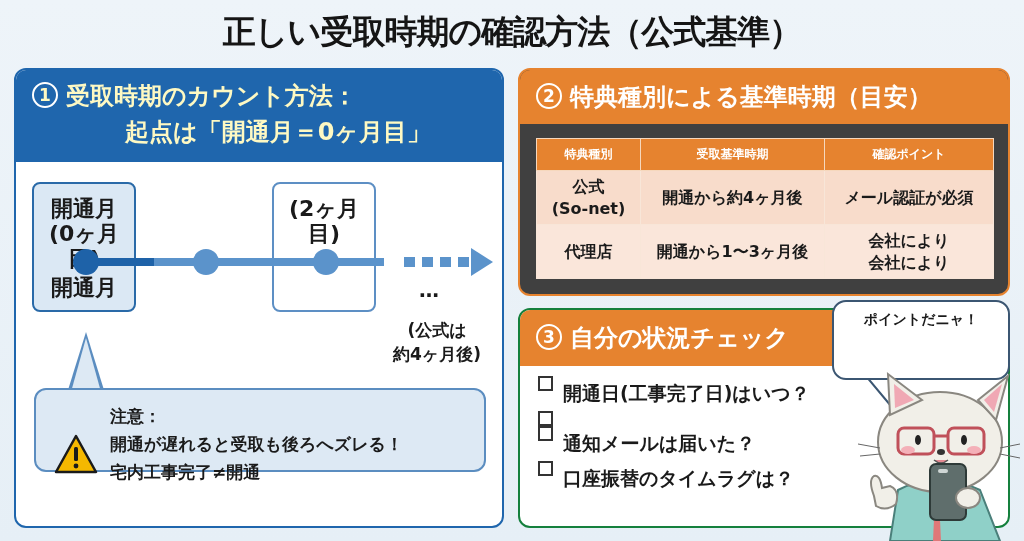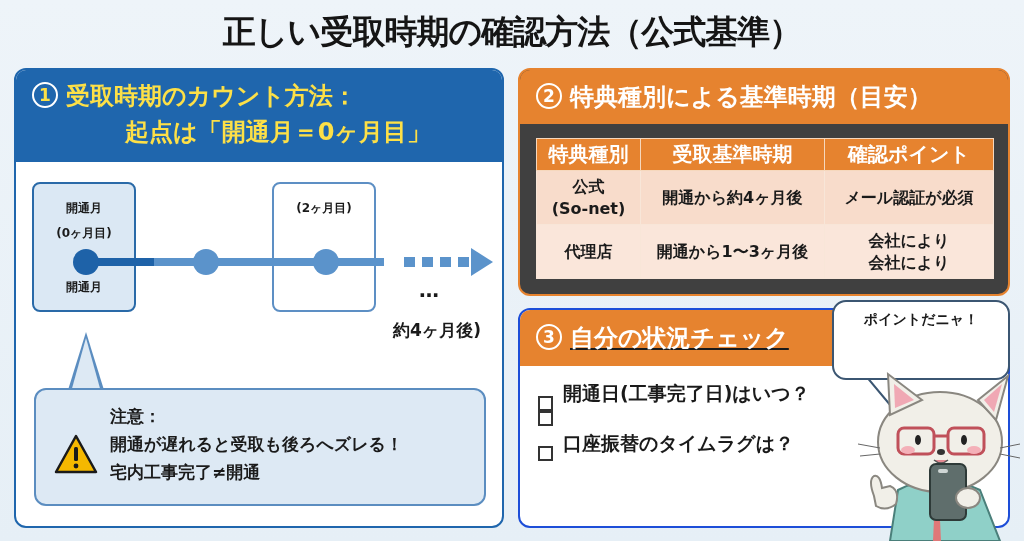--- a/index.html
+++ b/index.html
@@ -15,33 +15,33 @@
     text-align: center; font-size: 33px; font-weight: bold; line-height: 48px;
     color: #151515; letter-spacing: -1px;
   }
 
   
   .panel-blue {
     position: absolute; left: 14px; top: 68px; width: 490px; height: 460px;
     border: 2px solid #1f66ad; border-radius: 12px; background: #ffffff; overflow: hidden;
   }
   .panel-blue .head {
-    background: #1f66ad; color: #fde047; height: 92px; padding: 8px 0 0 16px;
+    background: #1f66ad; color: #fef9c3; height: 92px; padding: 8px 0 0 16px;
     font-size: 24px; font-weight: bold; line-height: 36px;
   }
   .circ {
     display: inline-block; width: 26px; height: 26px; border: 2px solid #fff; border-radius: 50%;
     font-size: 17px; line-height: 22px; text-align: center; vertical-align: 3px; margin-right: 8px;
   }
   .head .line2 { padding-left: 22px; text-align: center; }
 
   .month-box {
     position: absolute; top: 112px; width: 104px; height: 130px;
     border: 2px solid #5d8fc4; border-radius: 8px; background: #fff;
-    text-align: center; font-weight: bold; font-size: 12px; line-height: 25px; padding-top: 12px;
+    text-align: center; font-weight: bold; font-size: 22px; line-height: 25px; padding-top: 12px;
   }
   .month-box.first { background: #dbe8f4; border-color: #2a6aa8; }
   .month-box .bottom-label { position: absolute; left: 0; right: 0; bottom: 10px; }
   .timeline-bar {
     position: absolute; left: 68px; top: 188px; width: 300px; height: 8px; background: #5b93cb;
   }
   .timeline-bar.dark { left: 68px; width: 70px; background: #1e62a8; }
   .dot {
     position: absolute; width: 26px; height: 26px; border-radius: 50%; background: #5b93cb; top: 179px;
   }
@@ -51,21 +51,21 @@
     position: absolute; left: 455px; top: 178px; width: 0; height: 0;
     border-top: 14px solid transparent; border-bottom: 14px solid transparent; border-left: 22px solid #5b93cb;
   }
   .ellipsis { position: absolute; left: 403px; top: 208px; font-size: 20px; font-weight: bold; letter-spacing: 2px; }
   .official-note {
     position: absolute; left: 366px; top: 248px; width: 110px; text-align: center;
     font-size: 17px; font-weight: bold; line-height: 24px;
   }
 
   .caution {
-    position: absolute; left: 18px; top: 318px; width: 452px; height: 118px;
+    position: absolute; left: 18px; top: 318px; width: 452px; height: 84px;
     background: #dde9f4; border: 2px solid #5b8dc0; border-radius: 12px;
   }
   .caution-pointer {
     position: absolute; left: 52px; top: 262px; width: 0; height: 0;
     border-left: 18px solid transparent; border-right: 18px solid transparent; border-bottom: 58px solid #5b8dc0;
   }
   .caution-pointer-inner {
     position: absolute; left: 55px; top: 268px; width: 0; height: 0;
     border-left: 15px solid transparent; border-right: 15px solid transparent; border-bottom: 54px solid #dde9f4;
   }
@@ -81,36 +81,36 @@
   }
   .panel-orange2 .head, .panel-orange3 .head {
     background: #e6832f; color: #fff; height: 54px; padding-left: 16px;
     font-size: 24px; font-weight: bold; line-height: 54px;
   }
   .table {
     position: absolute; left: 16px; top: 68px; width: 458px; border-collapse: collapse;
     font-weight: bold; text-align: center;
   }
   .table th {
-    background: #e6832f; color: #fff; font-size: 20px; height: 32px; border: 1px solid #f6d8bd;
+    background: #e6832f; color: #fff; font-size: 12px; height: 32px; border: 1px solid #f6d8bd;
   }
   .table td {
     font-size: 16px; line-height: 22px; border: 1px solid #f8e6d8; height: 54px;
   }
   .table tr.r1 td { background: #f8dccb; }
   .table tr.r2 td { background: #fae6da; }
 
   
   .panel-orange3 {
     position: absolute; left: 518px; top: 308px; width: 492px; height: 220px;
-    border: 2px solid #1d4ed8; border-radius: 12px; background: #fff; overflow: hidden; text-decoration: underline;
+    border: 2px solid #15803d; border-radius: 12px; background: #fff; overflow: hidden;
   }
   .panel-orange3 .head { height: 56px; line-height: 56px; }
   .checklist { position: absolute; left: 18px; top: 66px; list-style: none; }
-  .checklist li { font-size: 19px; font-weight: bold; line-height: 35px; display: flex; align-items: flex-end; }
+  .checklist li { font-size: 19px; font-weight: bold; line-height: 35px; display: flex; align-items: flex-start; }
   .checkbox {
     display: inline-block; width: 15px; height: 15px; border: 2px solid #333; margin-right: 10px;
   }
 
   
   .bubble {
     position: absolute; left: 832px; top: 300px; width: 178px; height: 80px;
     background: #fff; border: 2px solid #3b5672; border-radius: 14px;
     text-align: center; font-size: 14px; font-weight: bold; line-height: 21px; padding-top: 7px;
   }
@@ -145,20 +145,21 @@
   <div class="dot first" style="left:57px;"></div>
   <div class="dot" style="left:177px;"></div>
   <div class="dot" style="left:297px;"></div>
   <div class="dash" style="left:388px;"></div>
   <div class="dash" style="left:406px;"></div>
   <div class="dash" style="left:424px;"></div>
   <div class="dash" style="left:442px;"></div>
   <div class="arrow-head"></div>
   <div class="ellipsis">…</div>
   <div class="official-note">
+    <div>(公式は</div>
     <div>約4ヶ月後)</div>
   </div>
 
   <div class="caution-pointer"></div>
   <div class="caution-pointer-inner"></div>
   <div class="caution">
     <svg class="warn-icon" viewBox="0 0 44 40">
       <path d="M22 2 L42 38 L2 38 Z" fill="#f5b800" stroke="#1a1a1a" stroke-width="2.5" stroke-linejoin="round"></path>
       <rect x="20" y="13" width="4" height="14" rx="1.5" fill="#1a1a1a"></rect>
       <circle cx="22" cy="32" r="2.4" fill="#1a1a1a"></circle>
@@ -209,20 +210,24 @@
   <ul class="checklist">
     <li>
         <span class="checkbox"></span>
         <span>開通日(工事完了日)はいつ？</span>
       </li>
     <li>
         <span class="checkbox"></span>
       </li>
     <li>
         <span class="checkbox"></span>
+        <span>通知メールは届いた？</span>
+      </li>
+    <li>
+        <span class="checkbox"></span>
         <span>口座振替のタイムラグは？</span>
       </li>
   </ul>
 </div>
 
 <svg class="bubble-tail" viewBox="0 0 50 40">
   <path d="M4 0 L34 36 L30 0 Z" fill="#fff" stroke="#3b5672" stroke-width="2" stroke-linejoin="round"></path>
   <rect x="2" y="0" width="34" height="4" fill="#fff"></rect>
 </svg>
 <div class="bubble">

